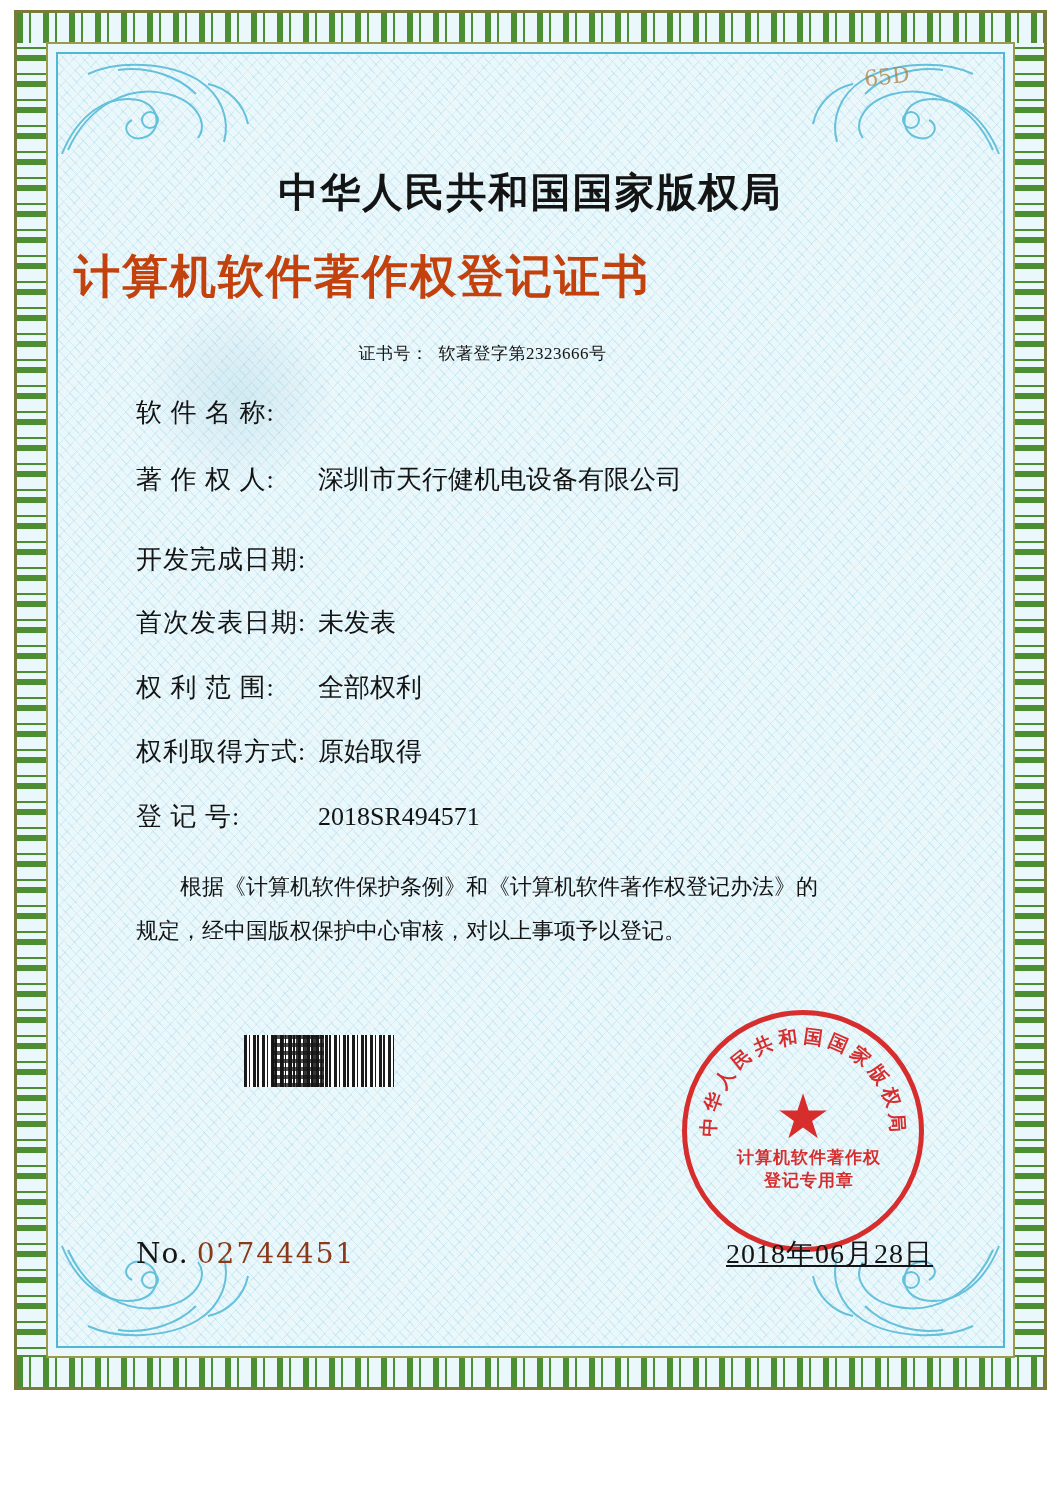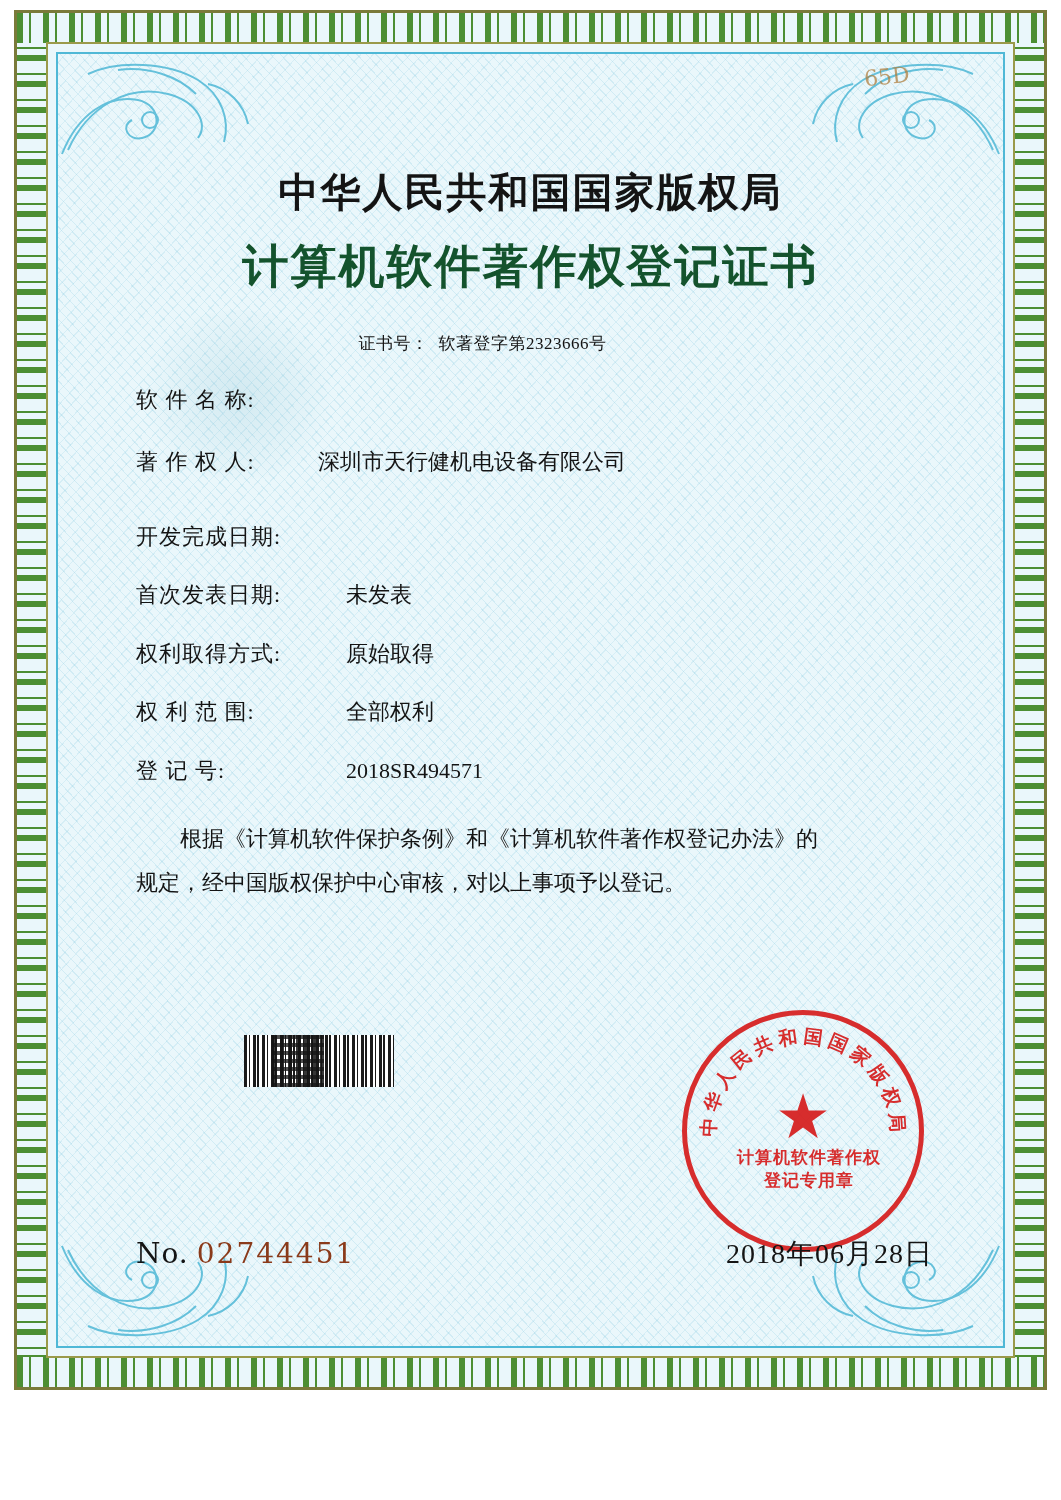--- a/index.html
+++ b/index.html
@@ -79,26 +79,25 @@
   .title-main {
     text-align: center;
     font-size: 40px;
     font-weight: bold;
     letter-spacing: 2px;
     color: #141414;
     margin-top: 95px;
     font-family: "DejaVu Serif", serif;
   }
   .title-sub {
-    text-align: center;
     font-size: 46px;
     font-weight: bold;
     letter-spacing: 2px;
-    color: #14532d;
-    margin-top: 16px;
+    color: #c2410c;
+    margin-top: 26px;
     font-family: "DejaVu Serif", serif;
   }
   .cert-no {
     text-align: center;
     font-size: 17px;
     color: #141414;
     margin-top: 34px;
     padding-right: 96px;
     letter-spacing: 0.5px;
   }
@@ -106,41 +105,41 @@
 
   .fields {
     margin-top: 30px;
     padding-left: 62px;
     padding-right: 40px;
   }
   .field-row {
     display: flex;
     align-items: flex-start;
     margin-bottom: 10px;
-    font-size: 22px;
+    font-size: 26px;
     color: #141414;
   }
   .field-label {
     width: 182px;
     flex: 0 0 182px;
     letter-spacing: 1px;
     white-space: nowrap;
   }
   .field-value {
     flex: 1;
     line-height: 1.4;
   }
   .field-value .line2 {
     display: block;
     font-family: "Liberation Serif", serif;
   }
   .gap-lg { height: 34px; }
   .gap-md { height: 22px; }
 
-  .rows-compact .field-row { margin-bottom: 28px; gap: 28px; }
+  .rows-compact .field-row { margin-bottom: 28px; }
 
   .statement {
     margin-top: 30px;
     padding-left: 62px;
     padding-right: 54px;
     font-size: 22px;
     line-height: 2.0;
     color: #141414;
   }
   .statement .indent { text-indent: 44px; display: block; }
@@ -214,21 +213,21 @@
     justify-content: space-between;
     align-items: baseline;
     font-size: 28px;
     color: #141414;
   }
   .footer .no {
     letter-spacing: 1px;
     font-family: "DejaVu Serif", serif;
   }
   .footer .no .num { color: #8a3a1a; margin-left: 8px; letter-spacing: 2px; }
-  .footer .date { letter-spacing: 1px; }
+  .footer .date { letter-spacing: 1px; text-decoration: underline; }
 
   .watermark {
     position: absolute;
     left: 120px;
     top: 300px;
     width: 210px;
     height: 170px;
     border-radius: 50%;
     background: radial-gradient(circle, rgba(150,200,215,0.28) 0%, rgba(234,247,251,0) 70%);
     pointer-events: none;
@@ -325,26 +324,26 @@
 
       <div class="rows-compact">
         <div class="field-row">
           <span class="field-label">开发完成日期:</span>
         </div>
         <div class="field-row">
           <span class="field-label">首次发表日期:</span>
           <span class="field-value">未发表</span>
         </div>
         <div class="field-row">
+          <span class="field-label">权 利 范 围:</span>
+          <span class="field-value">全部权利</span>
+        </div>
+        <div class="field-row">
           <span class="field-label">权利取得方式:</span>
           <span class="field-value">原始取得</span>
-        </div>
-        <div class="field-row">
-          <span class="field-label">权 利 范 围:</span>
-          <span class="field-value">全部权利</span>
         </div>
         <div class="field-row">
           <span class="field-label">登 记 号:</span>
           <span class="field-value">2018SR494571</span>
         </div>
       </div>
     </div>
 
     <div class="statement">
       <span class="indent">根据《计算机软件保护条例》和《计算机软件著作权登记办法》的</span>

